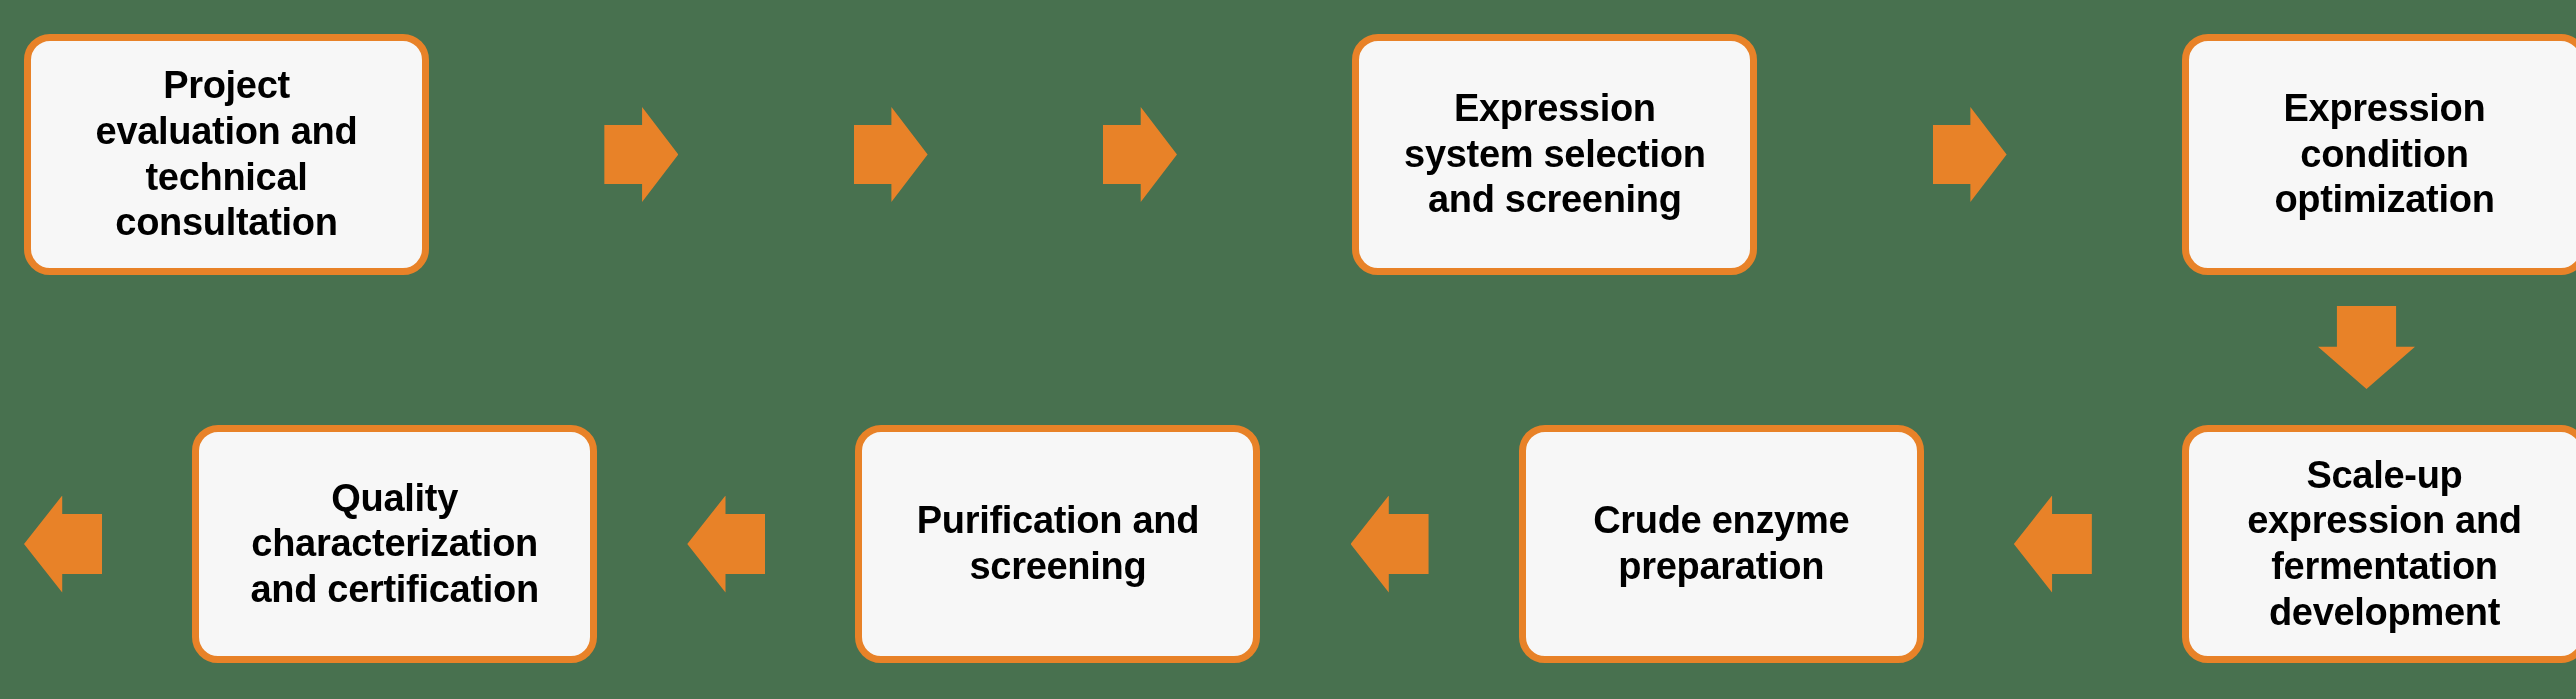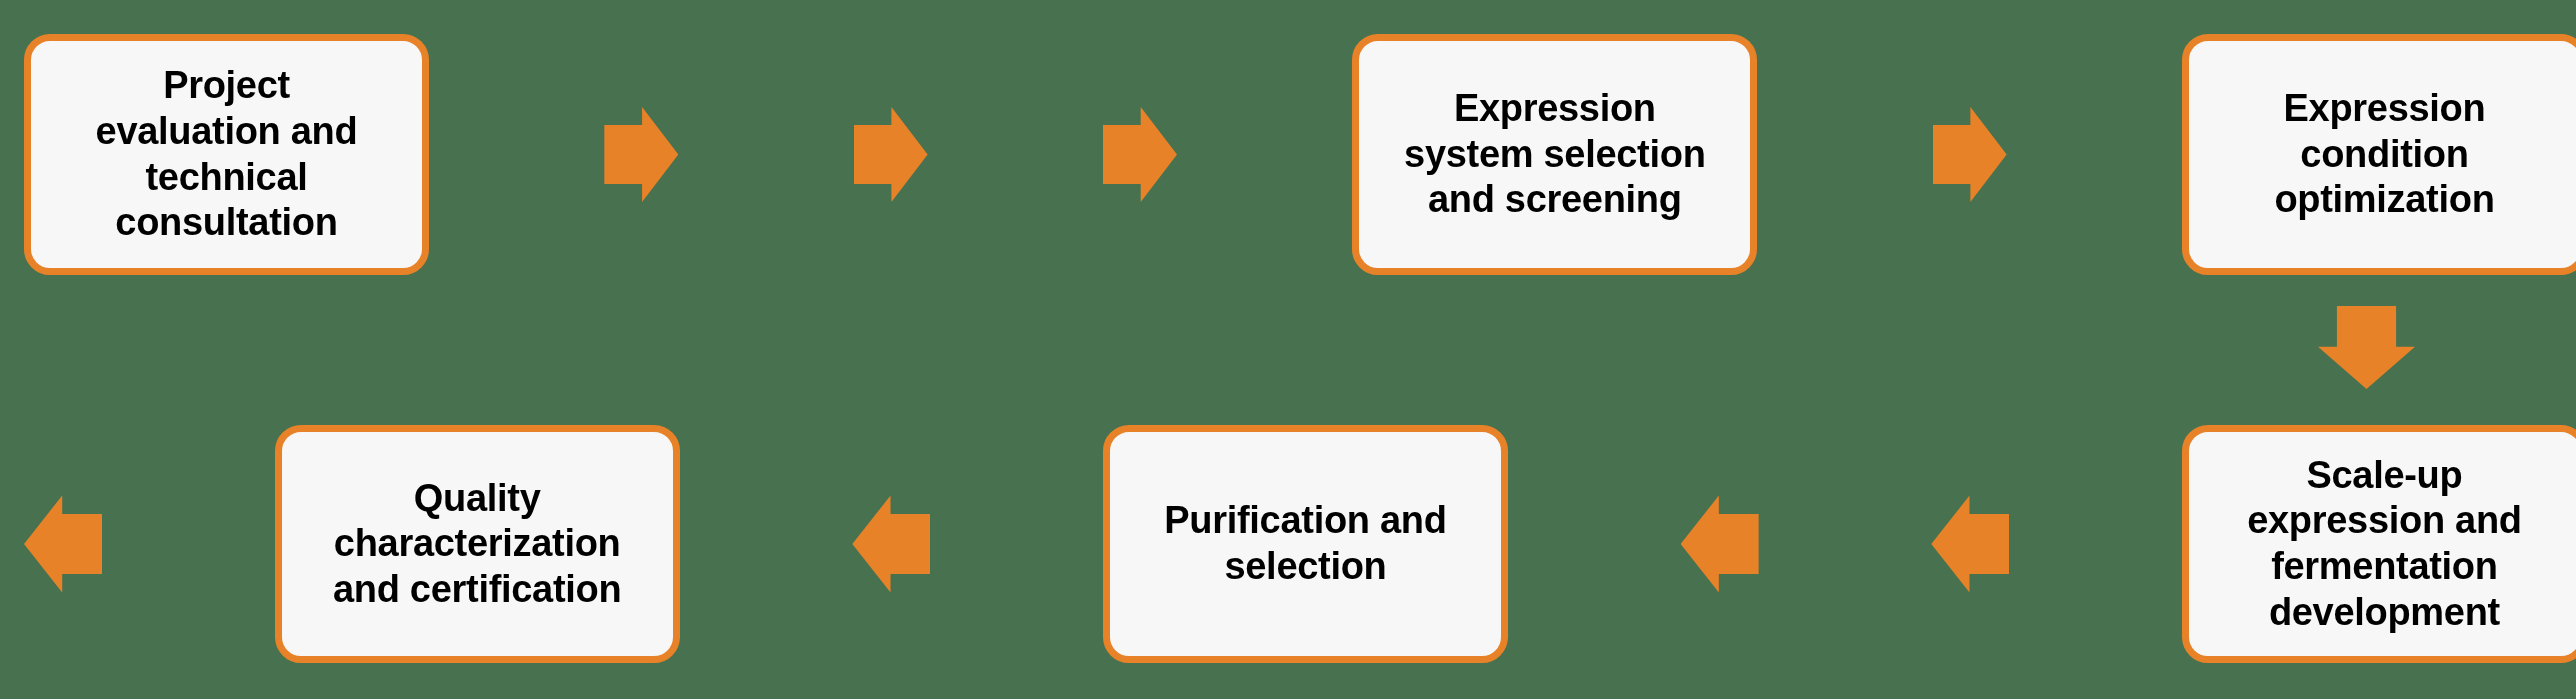--- a/index.html
+++ b/index.html
@@ -100,23 +100,27 @@
   <div class="flow-row bottom">
     <div class="arrow arrow-left"></div>
     <div class="step-box">
       <div class="step-label">Quality
 characterization
 and certification</div>
     </div>
     <div class="arrow arrow-left"></div>
     <div class="step-box">
       <div class="step-label">Purification and
-selection</div>
+screening</div>
     </div>
     <div class="arrow arrow-left"></div>
+    <div class="step-box">
+      <div class="step-label">Crude enzyme
+preparation</div>
+    </div>
     <div class="arrow arrow-left"></div>
     <div class="step-box">
       <div class="step-label">Scale-up
 expression and
 fermentation
 development</div>
     </div>
   </div>
 
 </div>

